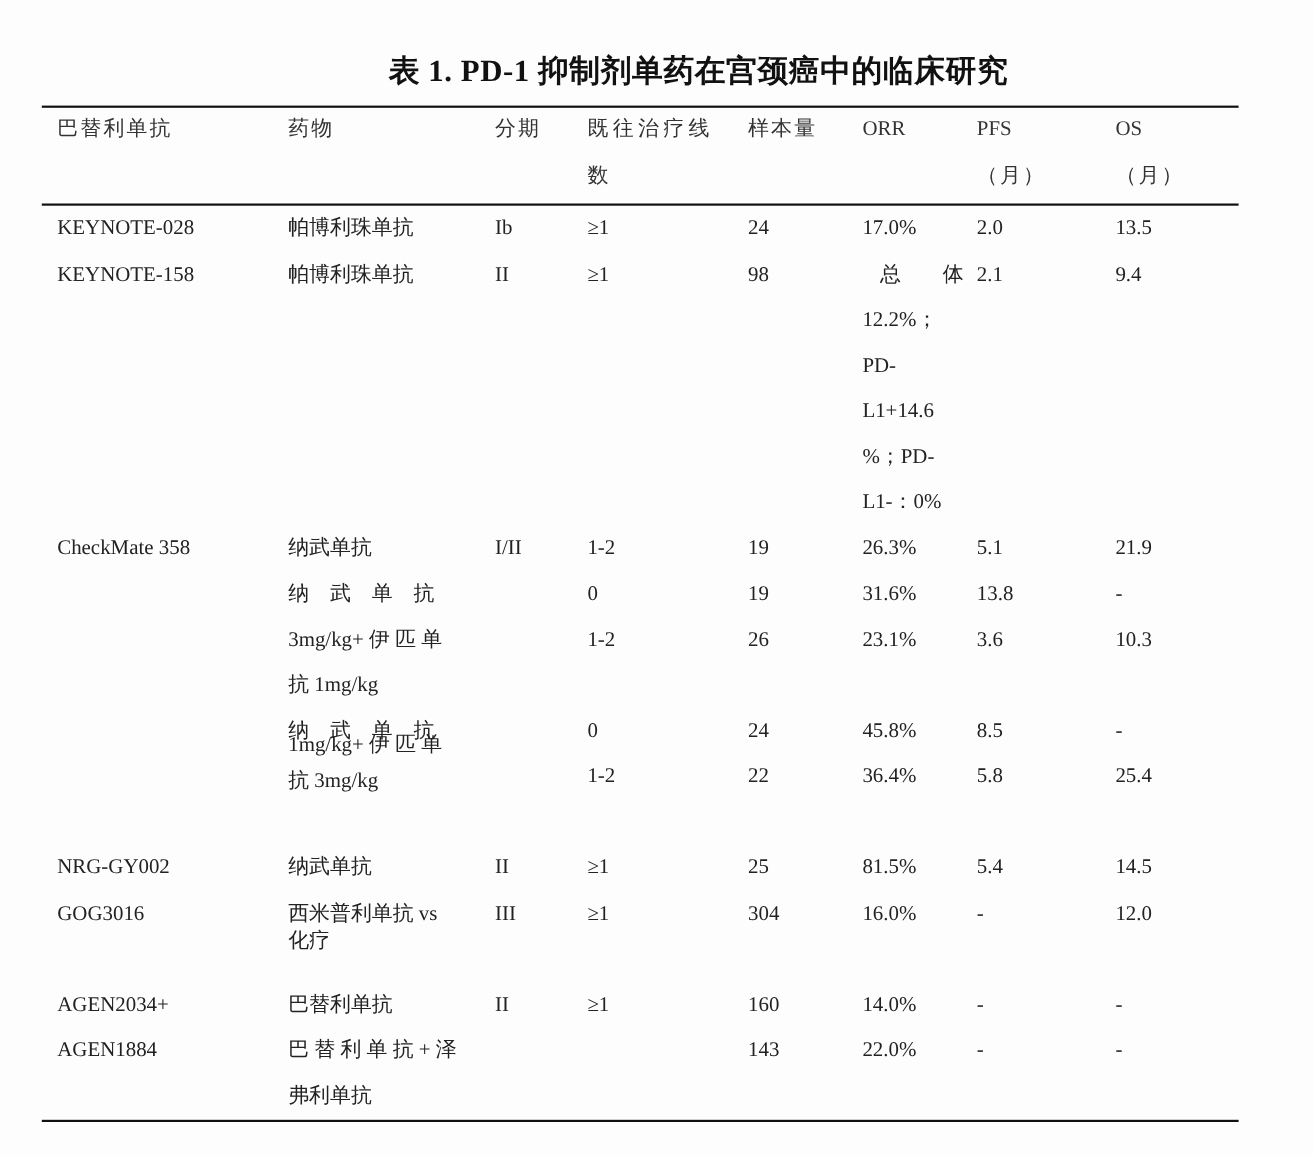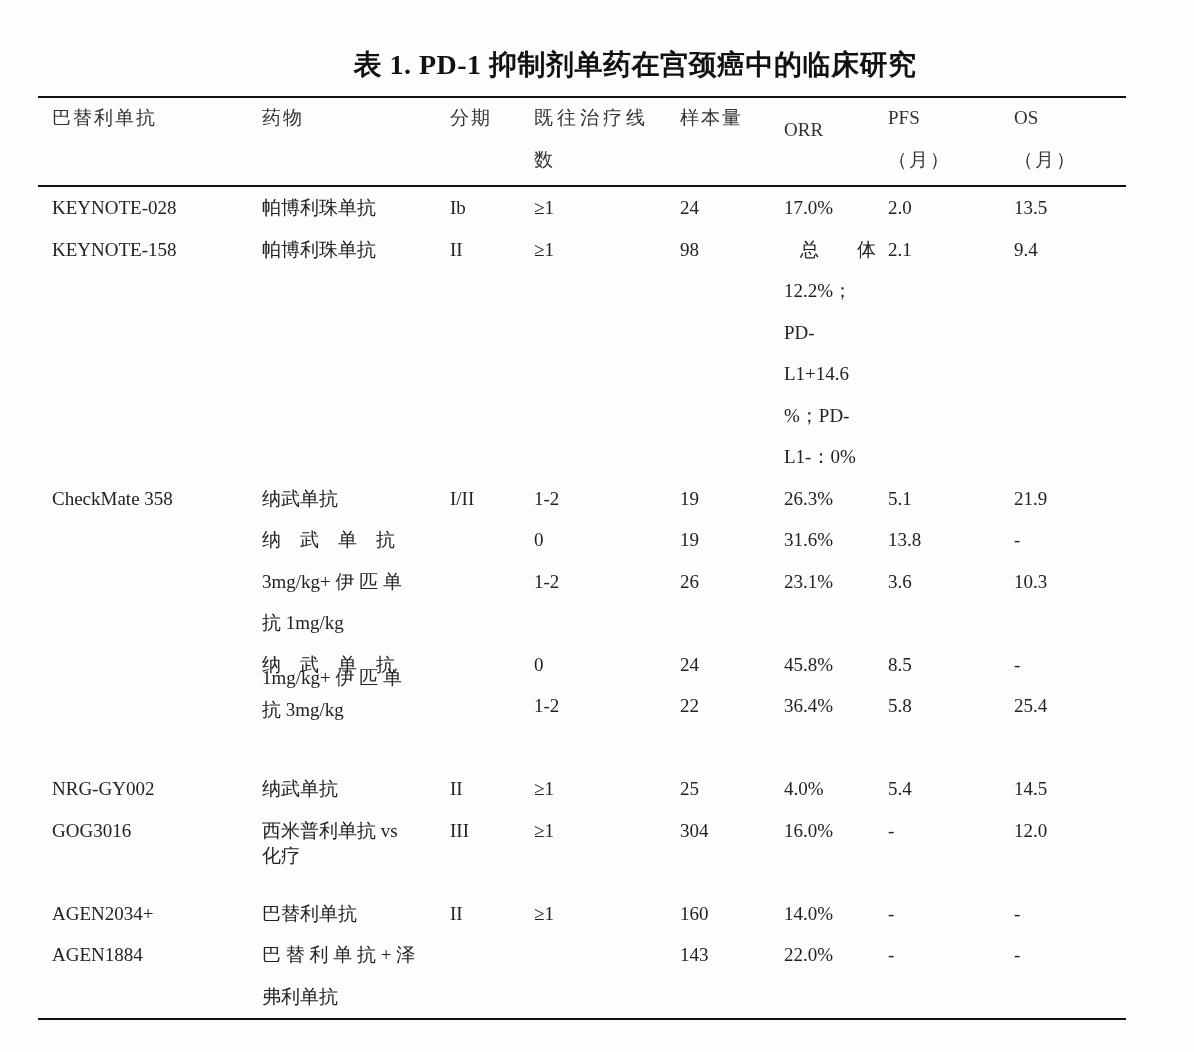--- a/index.html
+++ b/index.html
@@ -25,21 +25,21 @@
 <div class="rule mid"></div>
 <div class="rule bot"></div>
 
 <div>
   <div class="cell hdr c0" style="top:97px">巴替利单抗</div>
   <div class="cell hdr c1" style="top:97px">药物</div>
   <div class="cell hdr c2" style="top:97px">分期</div>
   <div class="cell hdr c3" style="top:97px; letter-spacing:4px">既往治疗线</div>
   <div class="cell hdr c3" style="top:139px">数</div>
   <div class="cell hdr c4" style="top:97px">样本量</div>
-  <div class="cell hdr c5" style="top:109px; letter-spacing:0">ORR</div>
+  <div class="cell hdr c5" style="top:97px; letter-spacing:0">ORR</div>
   <div class="cell hdr c6" style="top:97px; letter-spacing:0">PFS</div>
   <div class="cell hdr c6" style="top:139px">（月）</div>
   <div class="cell hdr c7" style="top:97px; letter-spacing:0">OS</div>
   <div class="cell hdr c7" style="top:139px">（月）</div>
 </div>
 
 <div id="table-body">
     <div>
       <div class="cell c0" style="top: 187px;">KEYNOTE-028</div>
       <div class="cell c1" style="top: 187px;">帕博利珠单抗</div>
@@ -122,21 +122,21 @@
     </div>
     <div>
       <div class="cell c1" style="top: 689px;">抗 3mg/kg</div>
     </div>
     <div>
       <div class="cell c0" style="top: 768px;">NRG-GY002</div>
       <div class="cell c1" style="top: 768px;">纳武单抗</div>
       <div class="cell c2" style="top: 768px;">II</div>
       <div class="cell c3" style="top: 768px;">≥1</div>
       <div class="cell c4" style="top: 768px;">25</div>
-      <div class="cell c5" style="top: 768px;">4.0%</div>
+      <div class="cell c5" style="top: 768px;">81.5%</div>
       <div class="cell c6" style="top: 768px;">5.4</div>
       <div class="cell c7" style="top: 768px;">14.5</div>
     </div>
     <div>
       <div class="cell c0" style="top: 809.5px;">GOG3016</div>
       <div class="cell c1" style="top: 809.5px;">西米普利单抗 vs</div>
       <div class="cell c2" style="top: 809.5px;">III</div>
       <div class="cell c3" style="top: 809.5px;">≥1</div>
       <div class="cell c4" style="top: 809.5px;">304</div>
       <div class="cell c5" style="top: 809.5px;">16.0%</div>

